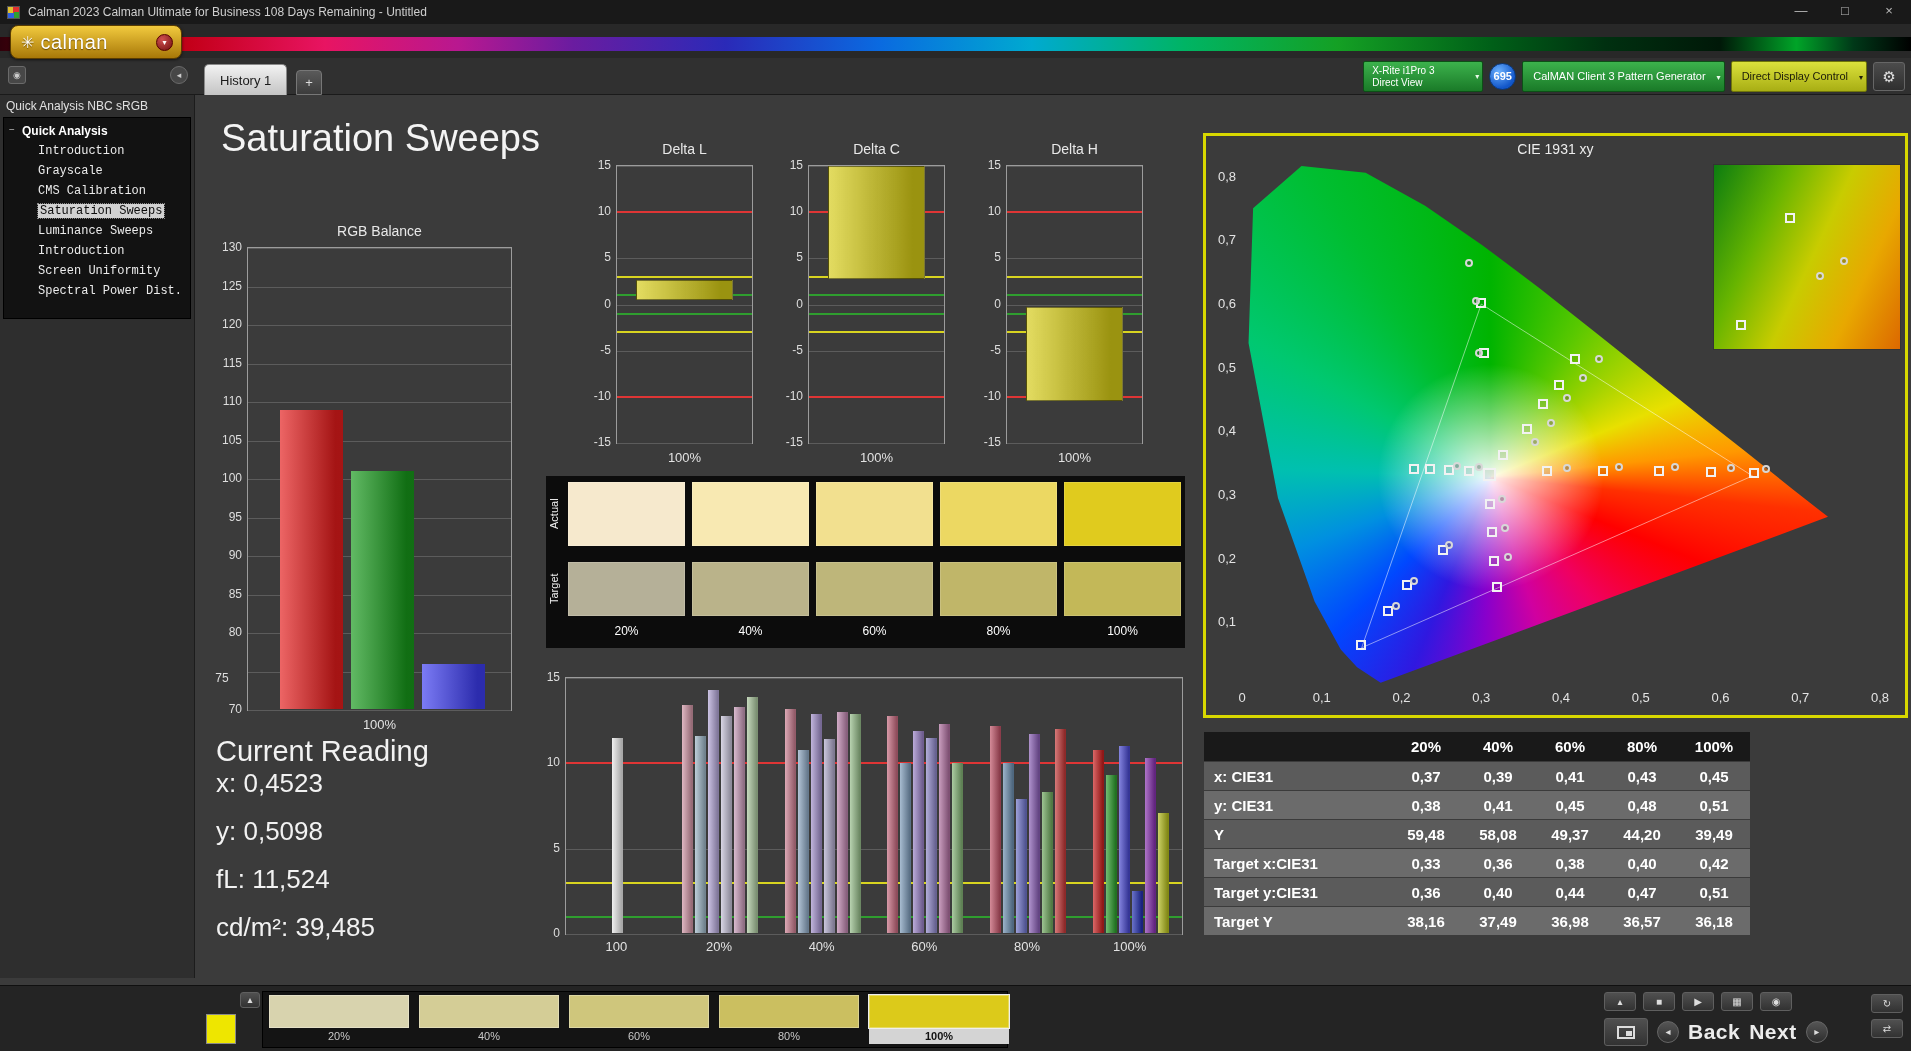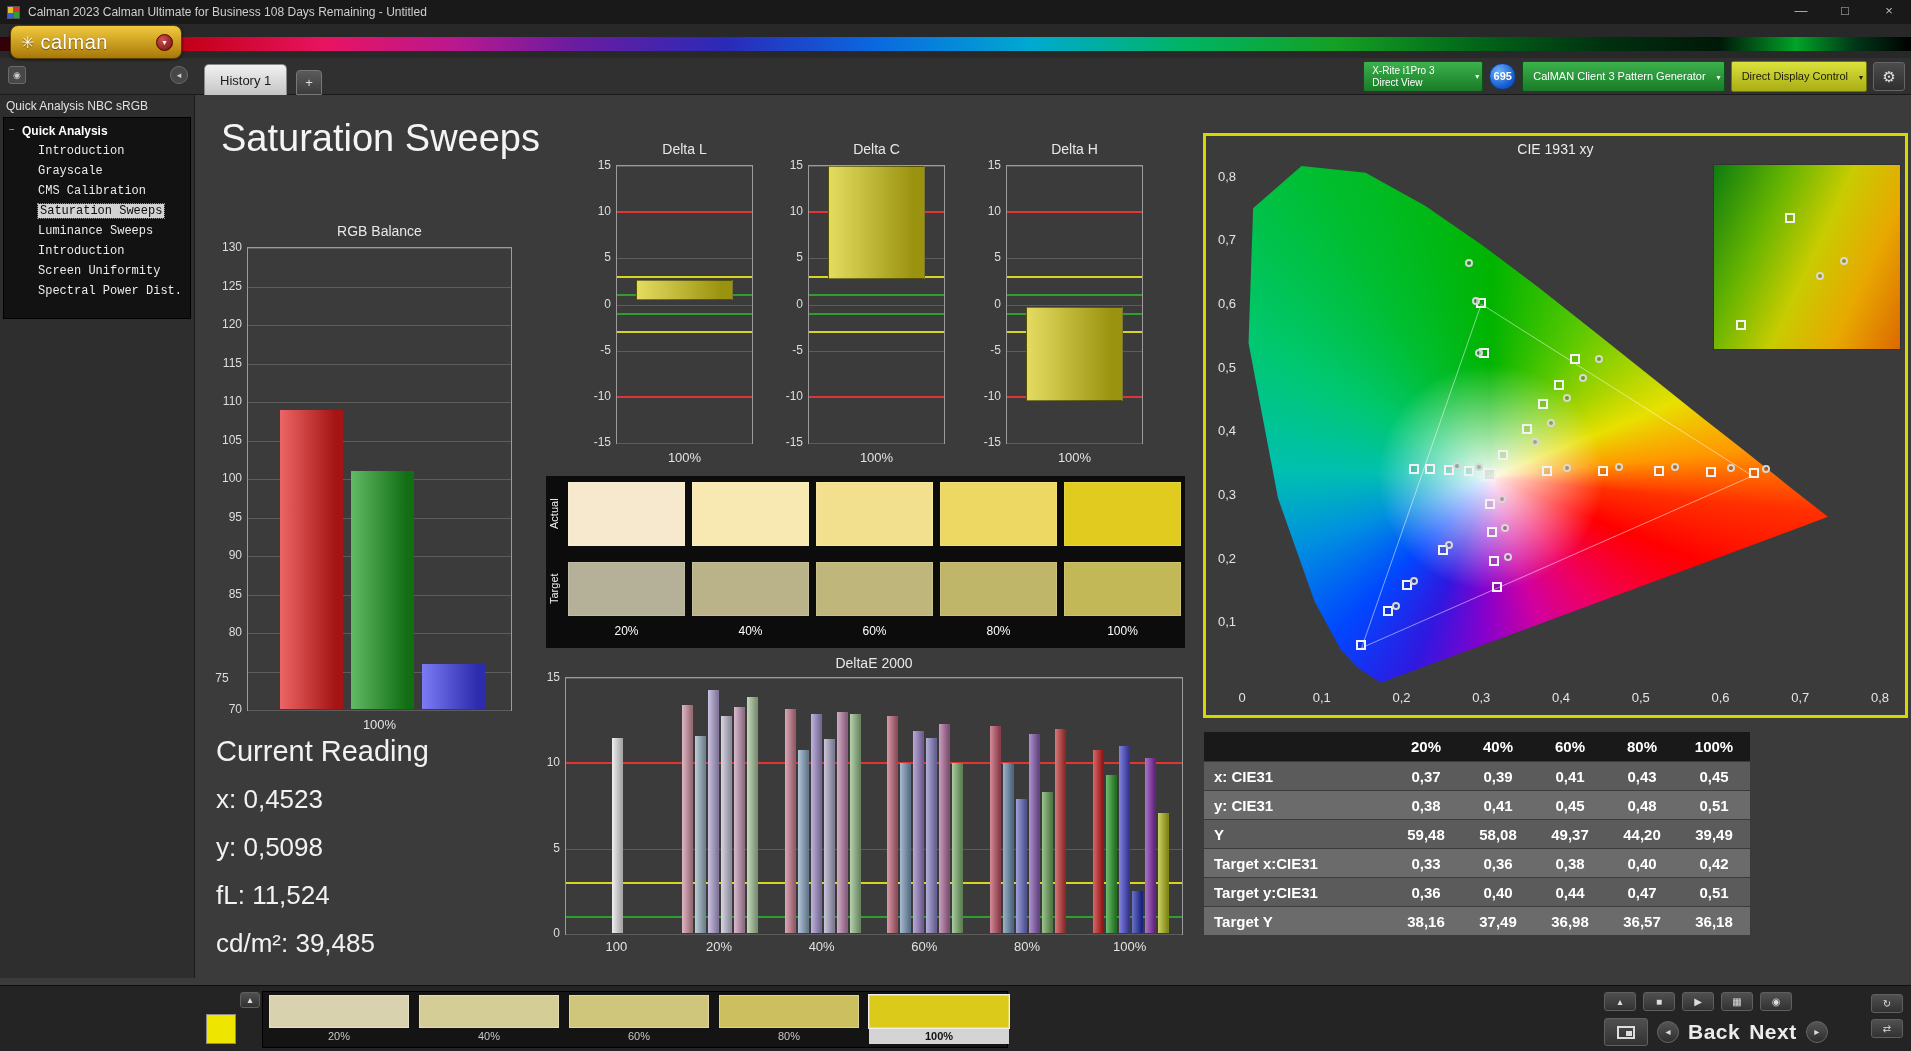--- a/index.html
+++ b/index.html
@@ -107,21 +107,21 @@
   .sw { position:absolute; width:100%; border:1px solid rgba(255,255,255,.15); }
   .sw.a { top:6px; height:64px; }
   .sw.t { top:86px; height:54px; }
   .sw-label { position:absolute; top:148px; width:100%; text-align:center; color:#fff; font-size:12px; }
 
   #de-title { left:370px; top:560px; width:618px; }
   #de-plot  { left:370px; top:582px; width:618px; height:258px; }
   #de-xlabels { position:absolute; left:370px; top:844px; width:618px; height:16px; }
 
   .reading { position:absolute; left:21px; top:640px; color:#f2f2f2; }
-  .r-title { font-size:29px; margin-bottom:16px; }
+  .r-title { font-size:29px; }
   .r-line  { font-size:26px; margin-bottom:17px; }
 
   
   .cie-panel { position:absolute; left:1008px; top:38px; width:705px; height:585px;
     border:3px solid #d8d800; background:#3b3b3b; }
   .cie-title { position:absolute; top:5px; left:0; width:100%; text-align:center; font-size:14px; color:#ececec; }
   #cie-plot { position:absolute; left:36px; top:28px; width:654px; height:522px; }
   .horseshoe { position:absolute; inset:0;
     background:
       radial-gradient(circle at 38% 60%, rgba(255,255,255,.95) 0%, rgba(255,255,255,0) 22%),
@@ -385,21 +385,20 @@
           <div class="sw-label">80%</div>
         </div>
         <div class="sw-col" style="left: 518px;">
           <div class="sw a" style="background: rgb(224, 203, 30);"></div>
           <div class="sw t" style="background: rgb(195, 184, 88);"></div>
           <div class="sw-label">100%</div>
         </div>
       </div>
   </div>
 
-  <div class="ctitle" id="de-title">DeltaE 2000</div>
   <div class="plot" id="de-plot">
       <div class="grid" style="top: 256px;"></div>
       <div class="tick" style="top: 248px;">0</div>
       <div class="grid" style="top: 170.667px;"></div>
       <div class="tick" style="top: 162.667px;">5</div>
       <div class="grid" style="top: 85.3333px;"></div>
       <div class="tick" style="top: 77.3333px;">10</div>
       <div class="grid" style="top: 0px;"></div>
       <div class="tick" style="top: -8px;">15</div>
       <div class="ref" style="top: 84.3333px; height: 2px; background: rgb(223, 53, 53);"></div>

